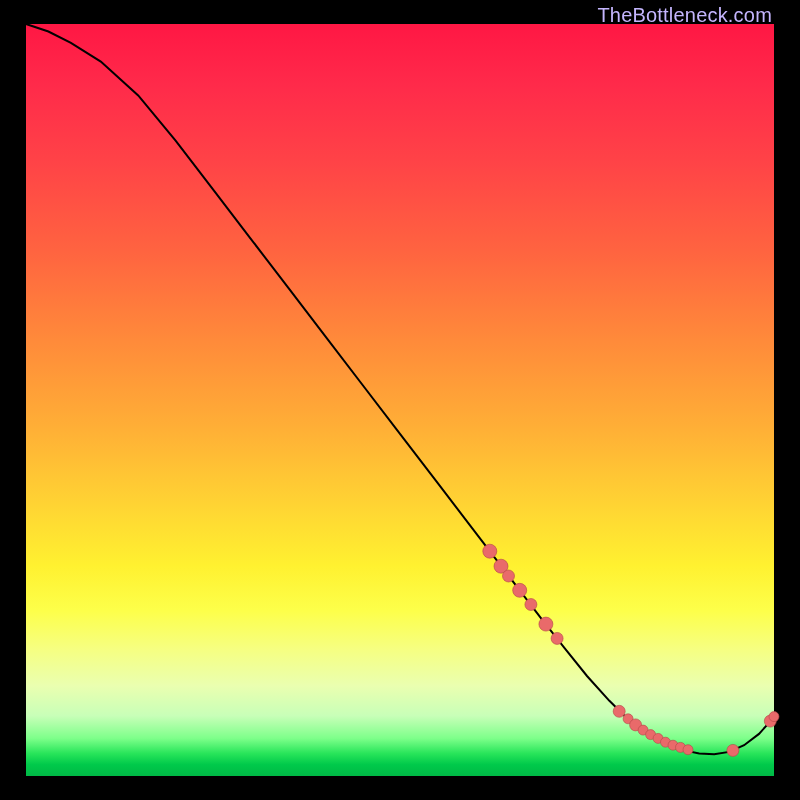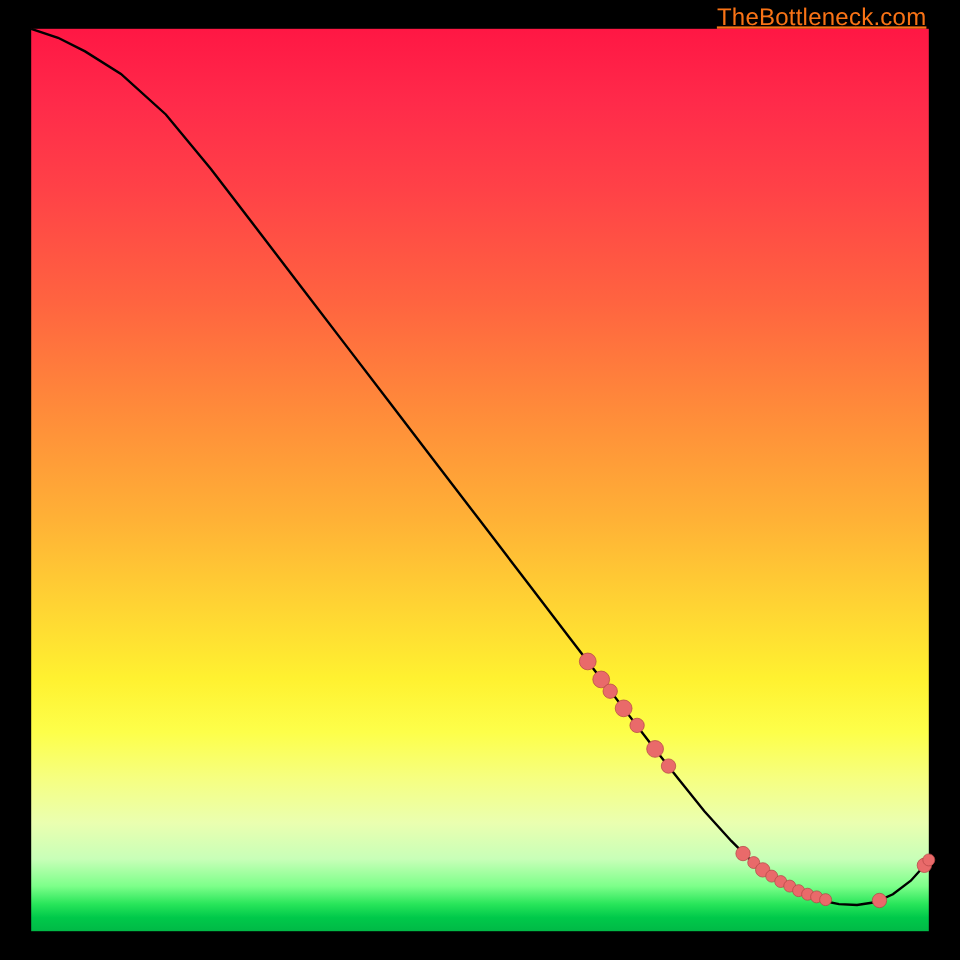--- a/index.html
+++ b/index.html
@@ -41,26 +41,25 @@
       #7dff8a 95%,
       #28e55a 97%,
       #00c94a 98.5%,
       #00b946 100%
     );
   }
   .watermark {
     position: absolute;
     top: 4px;
     right: 28px;
-    color: #f97316;
+    color: #c4b5fd;
     font-size: 20px;
     font-weight: 500;
     letter-spacing: 0.2px;
     user-select: none;
-    text-decoration: underline;
   }
   svg.overlay {
     position: absolute;
     left: 0;
     top: 0;
     width: 748px;
     height: 752px;
     overflow: visible;
   }
 </style>

